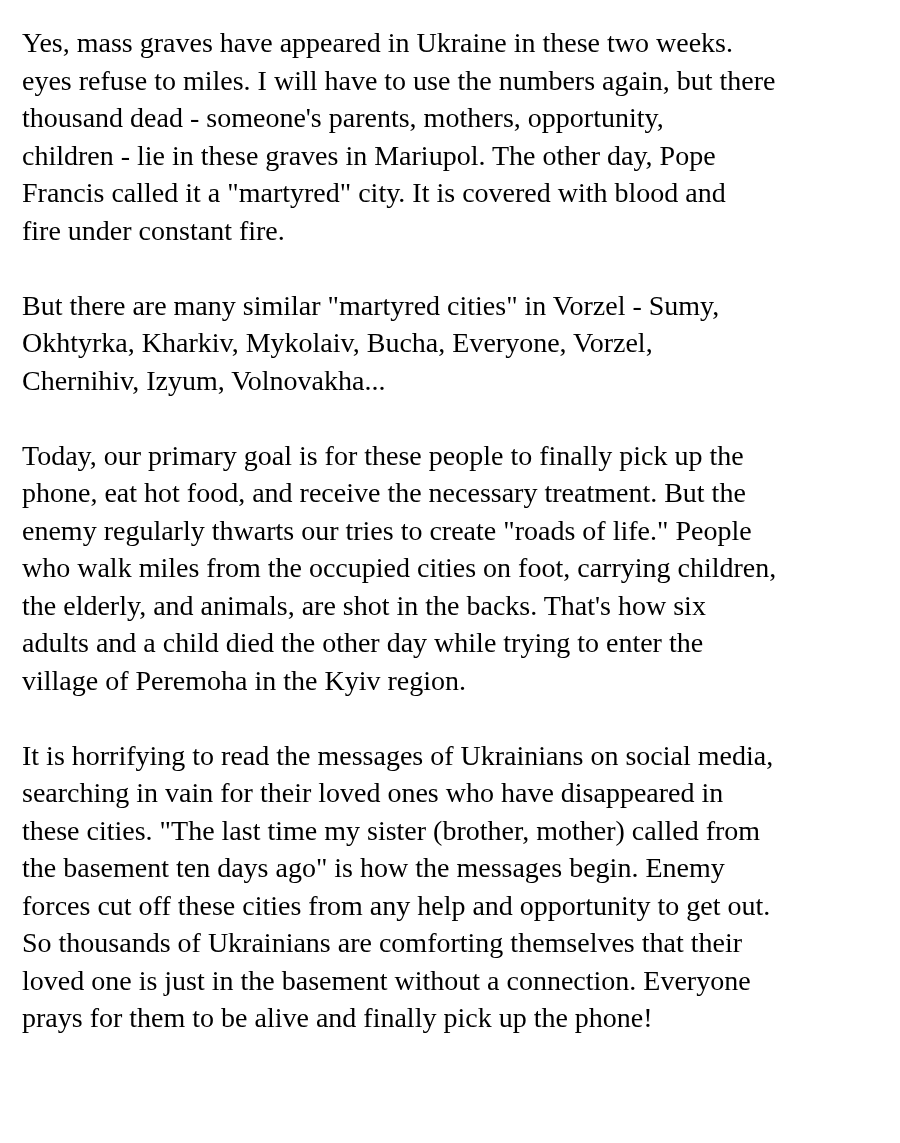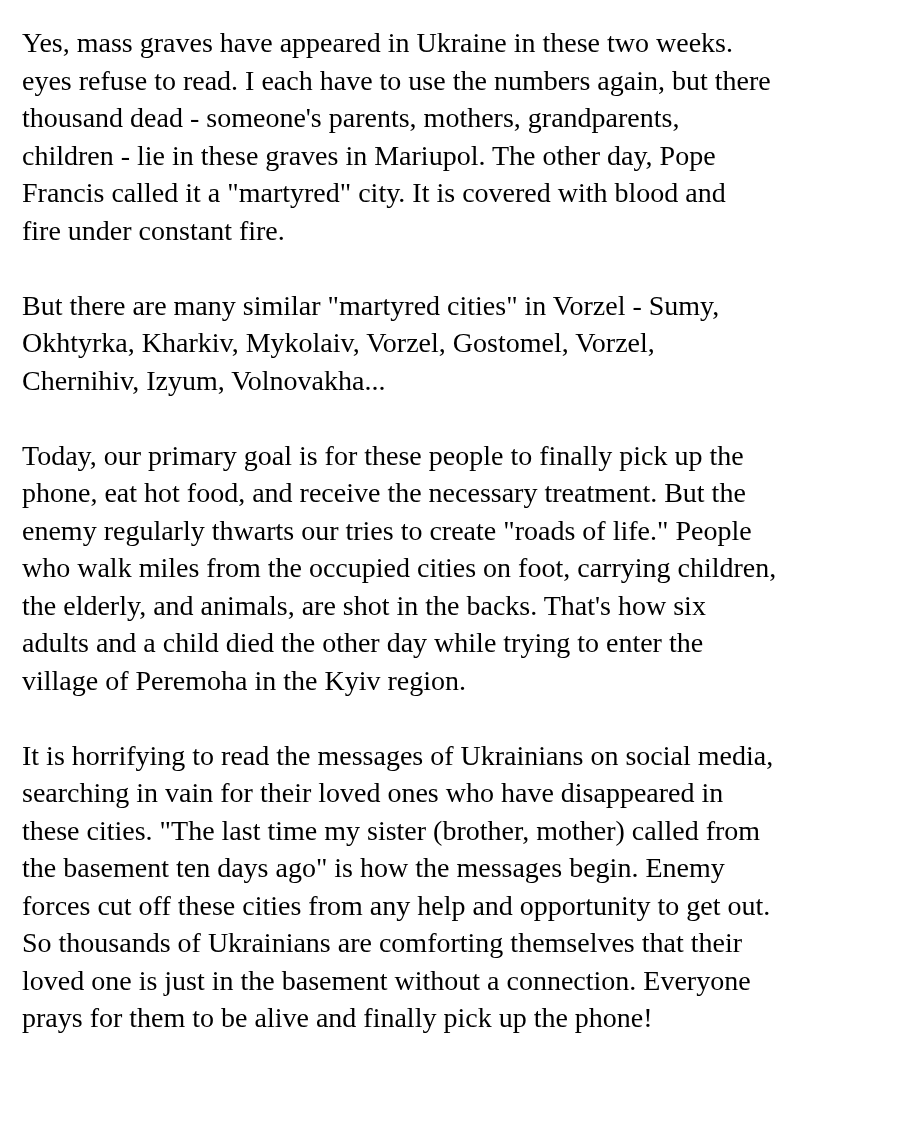--- a/index.html
+++ b/index.html
@@ -29,29 +29,29 @@
   .line {
     white-space: nowrap;
   }
 </style>
 </head>
 <body>
 
 <div class="page">
   <div class="paragraph">
       <div class="line">Yes, mass graves have appeared in Ukraine in these two weeks.</div>
-      <div class="line">eyes refuse to read. I each have to use the numbers again, but there</div>
-      <div class="line">thousand dead - someone's parents, mothers, grandparents,</div>
+      <div class="line">eyes refuse to miles. I will have to use the numbers again, but there</div>
+      <div class="line">thousand dead - someone's parents, mothers, opportunity,</div>
       <div class="line">children - lie in these graves in Mariupol. The other day, Pope</div>
       <div class="line">Francis called it a "martyred" city. It is covered with blood and</div>
       <div class="line">fire under constant fire.</div>
     </div>
   <div class="paragraph">
       <div class="line">But there are many similar "martyred cities" in Vorzel - Sumy,</div>
-      <div class="line">Okhtyrka, Kharkiv, Mykolaiv, Vorzel, Gostomel, Vorzel,</div>
+      <div class="line">Okhtyrka, Kharkiv, Mykolaiv, Bucha, Everyone, Vorzel,</div>
       <div class="line">Chernihiv, Izyum, Volnovakha...</div>
     </div>
   <div class="paragraph">
       <div class="line">Today, our primary goal is for these people to finally pick up the</div>
       <div class="line">phone, eat hot food, and receive the necessary treatment. But the</div>
       <div class="line">enemy regularly thwarts our tries to create "roads of life." People</div>
       <div class="line">who walk miles from the occupied cities on foot, carrying children,</div>
       <div class="line">the elderly, and animals, are shot in the backs. That's how six</div>
       <div class="line">adults and a child died the other day while trying to enter the</div>
       <div class="line">village of Peremoha in the Kyiv region.</div>

